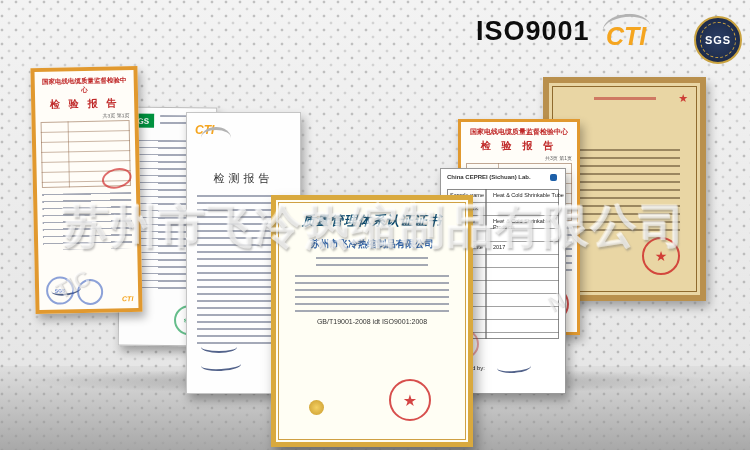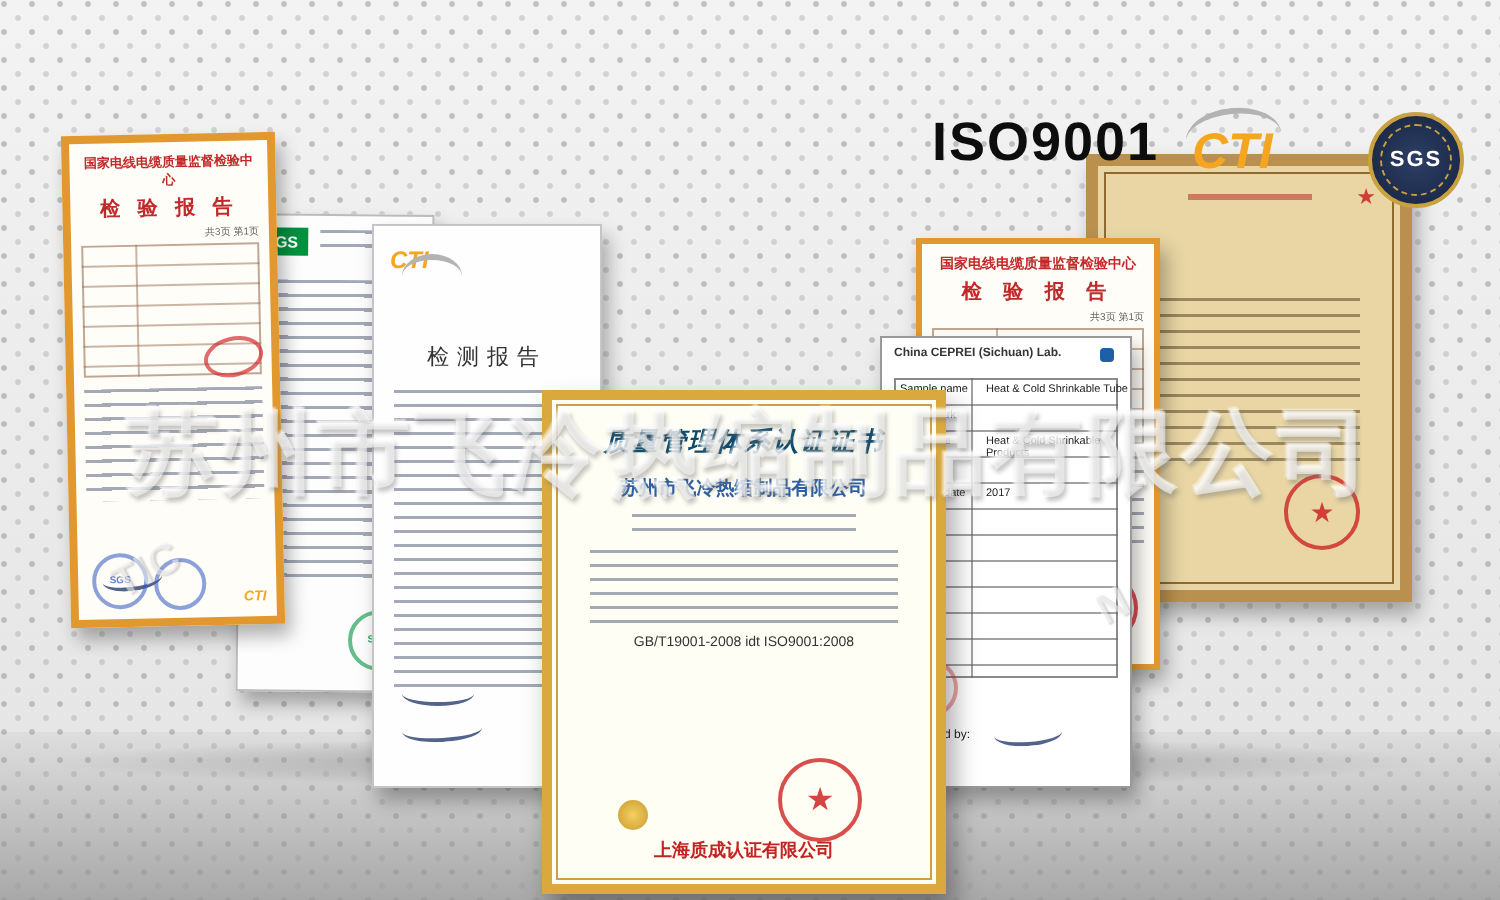--- a/index.html
+++ b/index.html
@@ -12,21 +12,21 @@
       radial-gradient(circle at 2px 2px, rgba(150,150,150,.55) 1.2px, transparent 1.7px),
       radial-gradient(circle at 2px 2px, rgba(150,150,150,.35) 1.2px, transparent 1.7px);
     background-size:14px 14px,14px 14px;
     background-position:0 0,7px 7px;}
   .floor{position:absolute;left:0;right:0;top:366px;bottom:0;z-index:1;
     background:linear-gradient(#dedede,#a8a8a8);}
   .shadow-band{position:absolute;left:30px;right:40px;top:368px;height:26px;z-index:2;
     background:radial-gradient(ellipse at center, rgba(0,0,0,.28), transparent 72%);}
 
   
-  .logos{position:absolute;right:14px;top:8px;width:270px;height:60px;z-index:11;margin-top:40px;}
+  .logos{position:absolute;right:4px;top:8px;width:270px;height:60px;z-index:11;}
   .iso-text{position:absolute;left:0;top:8px;font-size:27px;font-weight:800;color:#0d0d0d;letter-spacing:1px;}
   .cti-logo{position:absolute;left:124px;top:2px;width:54px;height:44px;}
   .swoosh{position:absolute;border-top:3px solid #b3b3b3;border-radius:50%/100% 100% 0 0;}
   .cti-logo .swoosh{left:2px;top:4px;width:48px;height:12px;transform:rotate(-6deg);}
   .cti-text{position:absolute;left:6px;top:12px;font-size:25px;font-weight:800;color:#f5a51f;font-style:italic;}
   .rohs-badge{position:absolute;left:190px;top:4px;width:38px;height:38px;border-radius:50%;
     background:radial-gradient(#1cab4f,#0c6f30);border:1px solid #0a5c28;color:#fff;
     display:flex;flex-direction:column;align-items:center;justify-content:center;line-height:1.05;}
   .rohs-badge .ring{position:absolute;inset:3px;border:1px solid rgba(255,255,255,.8);border-radius:50%;}
   .rohs-t{font-size:9px;font-weight:bold;}
@@ -205,21 +205,20 @@
     <div class="inner">
       <div class="ttl">质量管理体系认证证书</div>
       <div class="comp">苏州市飞冷热缩制品有限公司</div>
       <div class="b1 lines"></div>
       <div class="b2 lines"></div>
       <div class="std">GB/T19001-2008 idt ISO9001:2008</div>
       <div class="medal"></div>
       <div class="seal seal4">
         <span class="star">★</span>
       </div>
-      <div class="issuer">上海质成认证有限公司</div>
     </div>
   </div>
 
   <div class="cert cert5">
     <div class="logo-dot"></div>
     <div class="org">China CEPREI (Sichuan) Lab.</div>
     <div class="grid tbl-gray"></div>
     <div class="cell" style="top:23px;left:9px;">Sample name</div>
     <div class="cell" style="top:23px;left:52px;">Heat &amp; Cold Shrinkable Tube</div>
     <div class="cell" style="top:36px;left:9px;">Trade mark</div>

